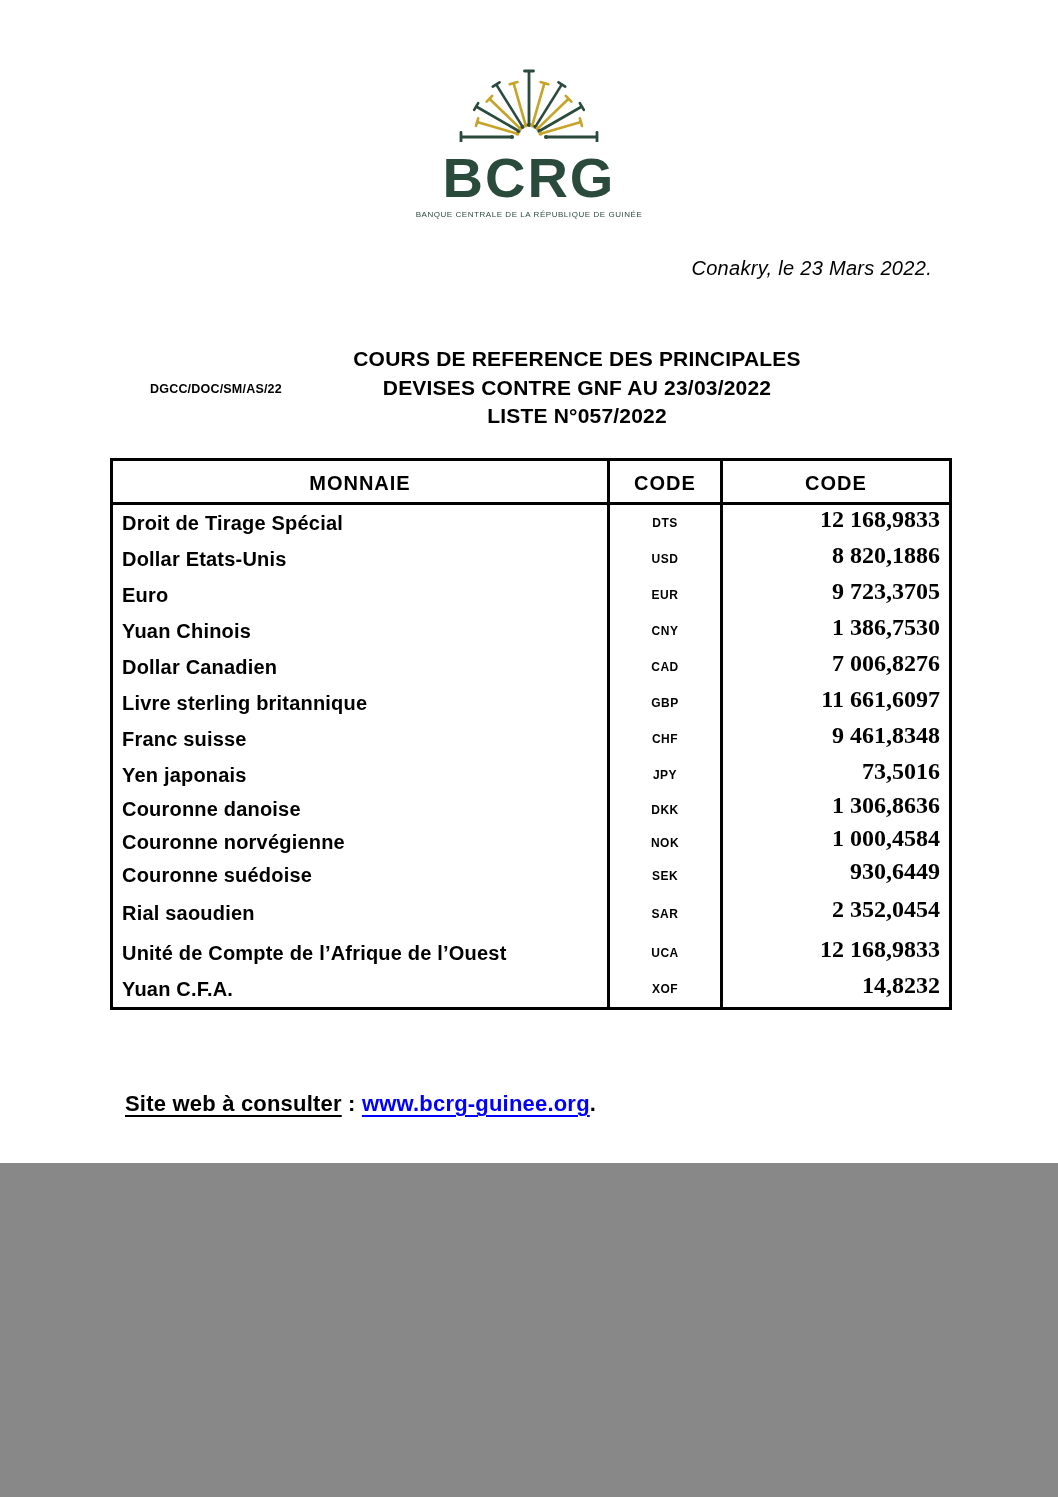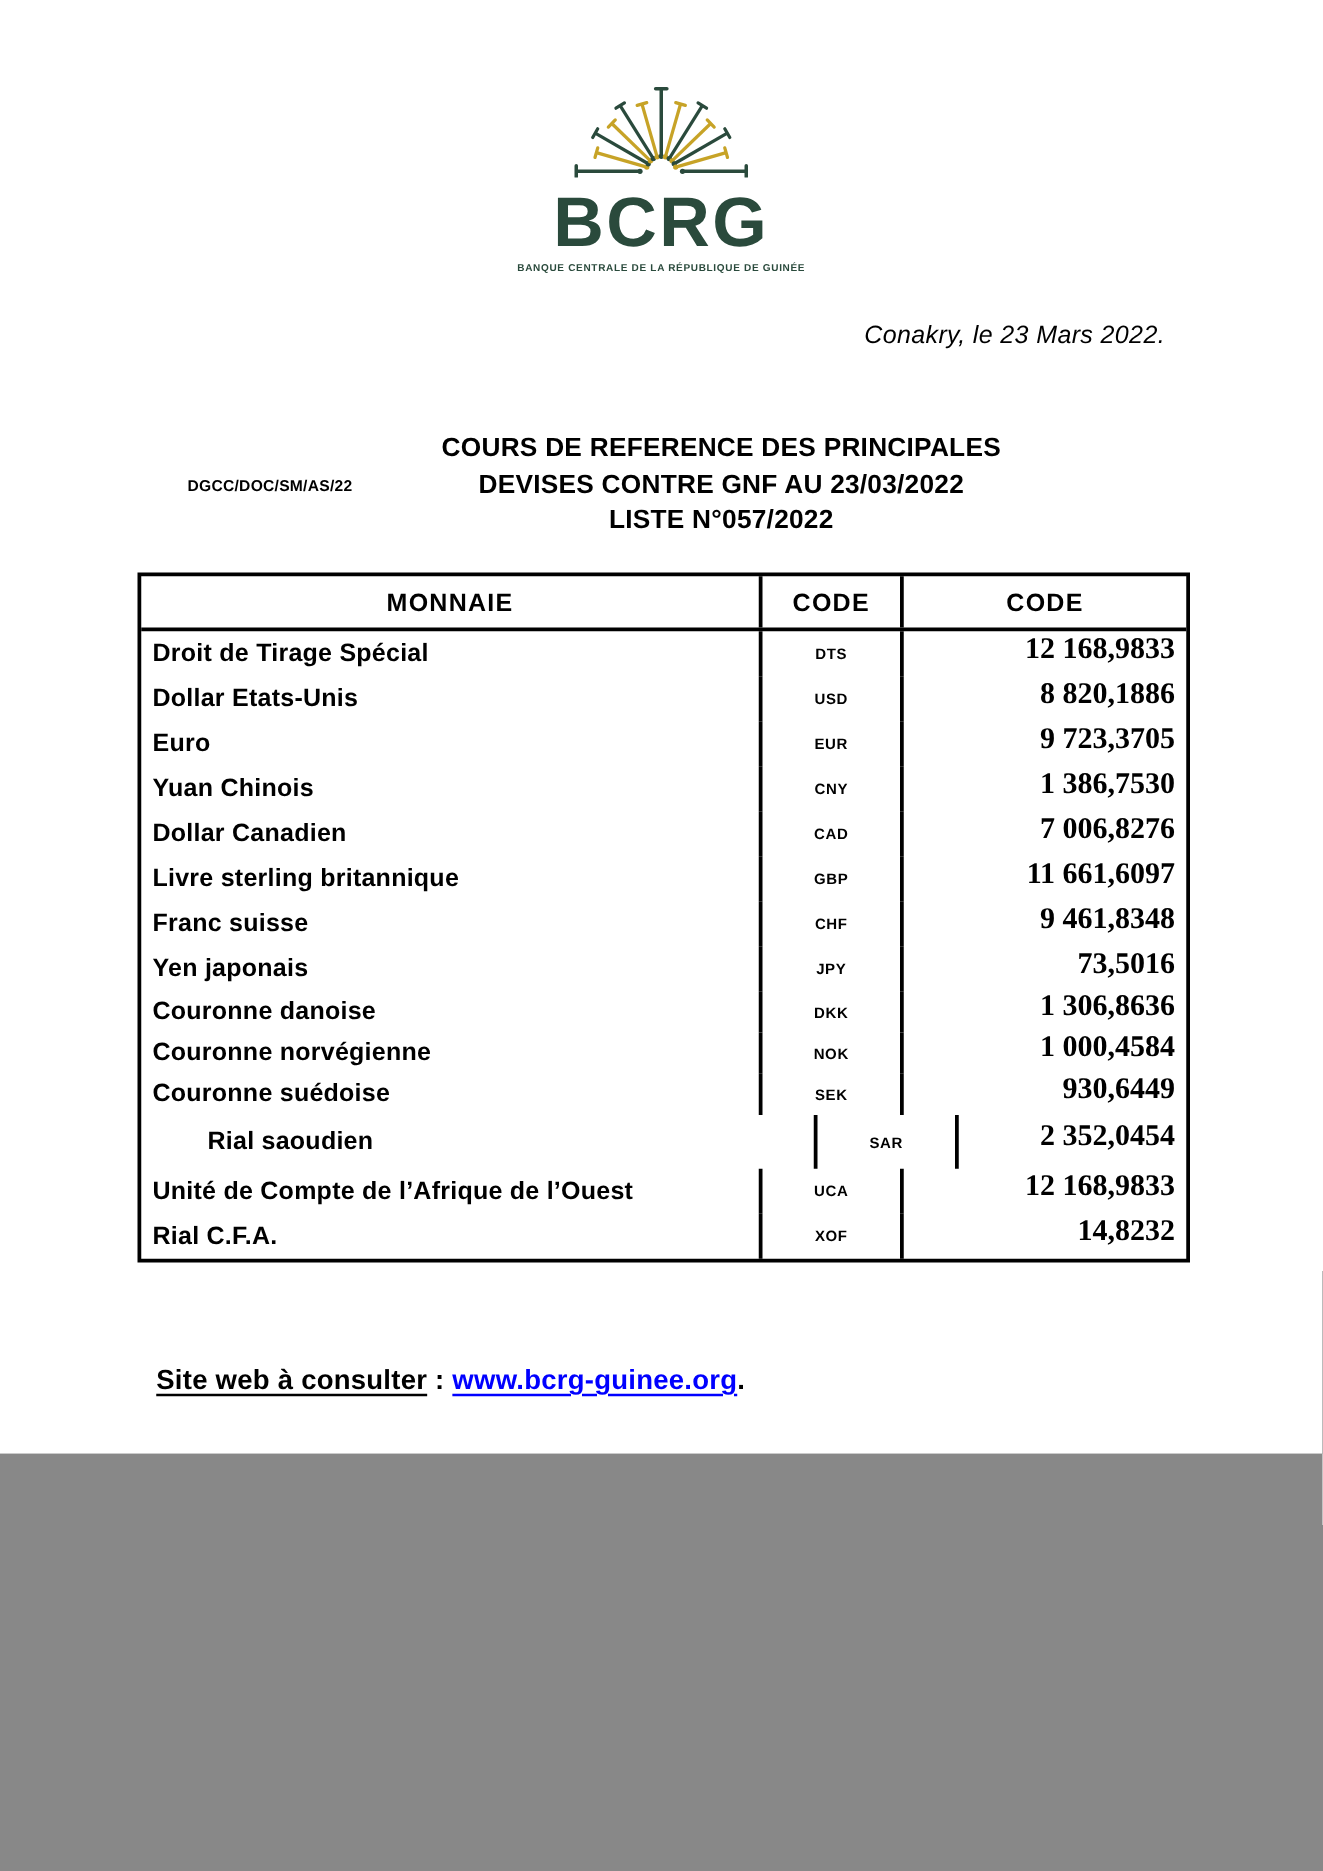--- a/index.html
+++ b/index.html
@@ -17,21 +17,21 @@
   
   .logo-block { position:absolute; left:0; right:0; top:64px; text-align:center; }
   .sunburst { display:block; margin:0 auto; width:150px; height:78px; }
   .logo-acronym {
     margin-top:8px;
     font-size:56px; font-weight:bold; letter-spacing:2px;
     line-height:1; color:#2a4a3c;
   }
   .logo-tagline {
     margin-top:4px;
-    font-size:8px; font-weight:bold; letter-spacing:0.55px;
+    font-size:8px; font-weight:normal; letter-spacing:0.55px;
     color:#2a4a3c;
   }
 
   
   .date-line {
     position:absolute; top:257px; right:126px;
     font-size:20px; font-style:italic; letter-spacing:0.3px;
   }
   .doc-ref {
     position:absolute; left:150px; top:382px;
@@ -43,21 +43,21 @@
     white-space:nowrap; letter-spacing:0.2px;
   }
 
   
   .rates-table {
     position:absolute; left:110px; top:458px; width:842px;
     border:3px solid #000; background:#fff;
   }
   .t-row { display:flex; height:36px; }
   .t-row.r9, .t-row.r10, .t-row.r11 { height:33px; }
-  .t-row.r12 { height:43px;padding-left:44px; }
+  .t-row.r12 { height:43px; }
   .t-head { height:44px; border-bottom:3px solid #000; }
   .col-monnaie { width:494px; display:flex; align-items:center; }
   .col-code {
     width:116px; border-left:3px solid #000; border-right:3px solid #000;
     display:flex; align-items:center; justify-content:center;
   }
   .col-cours { flex:1; display:flex; align-items:center; justify-content:flex-end; }
   .t-head .col-monnaie, .t-head .col-cours { justify-content:center; align-items:flex-end; }
   .t-head .col-code { align-items:flex-end; }
   .th-text { font-size:20px; font-weight:bold; letter-spacing:1px; padding-bottom:7px;text-align:center; }
@@ -296,21 +296,21 @@
         </div>
       <div class="col-code">
           <span class="cell-code">UCA</span>
         </div>
       <div class="col-cours">
           <span class="cell-rate">12 168,9833</span>
         </div>
     </div>
     <div class="t-row r14">
       <div class="col-monnaie">
-          <span class="cell-name">Rial C.F.A.</span>
+          <span class="cell-name">Yuan C.F.A.</span>
         </div>
       <div class="col-code">
           <span class="cell-code">XOF</span>
         </div>
       <div class="col-cours">
           <span class="cell-rate">14,8232</span>
         </div>
     </div>
   </div>
 

